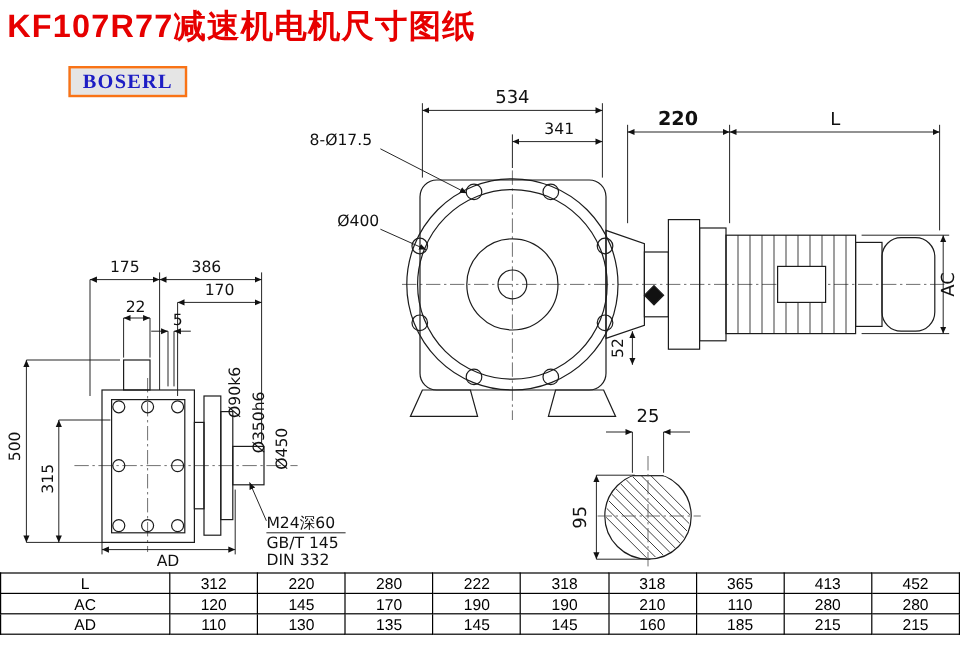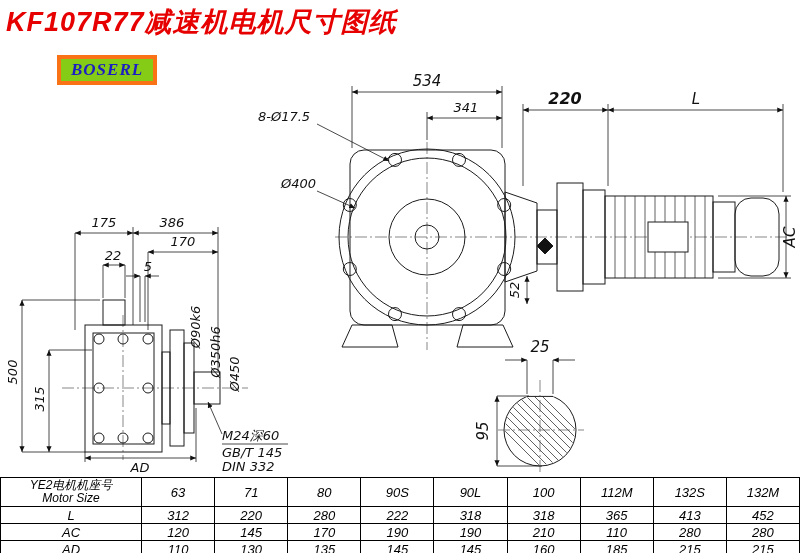--- a/index.html
+++ b/index.html
@@ -1,20 +1,20 @@
 <!DOCTYPE html>
 <html><head>
 <meta charset="utf-8">
 <style>
   html,body{margin:0;padding:0;background:#fff;}
   .page{position:relative;width:800px;height:553px;background:#fff;overflow:hidden;
-        font-family:"Liberation Sans",sans-serif;color:#111;font-style:italic;}
+        font-family:"Liberation Sans",sans-serif;color:#111;}
   .title{position:absolute;left:6px;top:4px;font-size:27px;font-weight:bold;color:#e60000;
          letter-spacing:1px;white-space:nowrap;}
-  .brand-box{position:absolute;left:57px;top:55px;border:4px solid #f97316;background:#84cc16;
+  .brand-box{position:absolute;left:57px;top:55px;border:2px solid #f97316;background:#e5e5e5;
              padding:1px 10px;}
   .brand-box span{font-family:"Liberation Serif",serif;font-weight:bold;font-size:17px;color:#1d1dc4;
                   letter-spacing:1px;}
   svg{position:absolute;left:0;top:0;}
   svg text{font-family:"DejaVu Sans",sans-serif;font-size:13px;fill:#111;stroke:none;}
   svg text.big{font-size:15px;}
   svg text.bold{font-weight:bold;font-size:16px;}
   .tbl{position:absolute;left:0;top:477px;width:800px;border-collapse:collapse;table-layout:fixed;}
   .tbl th,.tbl td{border:1px solid #000;text-align:center;vertical-align:middle;padding:0;
                   font-weight:normal;font-size:13px;color:#000;}
@@ -217,35 +217,20 @@
           <line x1="497" y1="466" x2="542" y2="466"></line>
         <line x1="497" y1="396" x2="497" y2="466" marker-start="url(#arr)" marker-end="url(#arr)"></line>
       </g>
     </g>
     <text x="540" y="352" text-anchor="middle" class="big">25</text>
     <text transform="translate(488,431) rotate(-90)" text-anchor="middle" class="big">95</text>
   </svg>
 
   <table class="tbl">
     <tbody>
-        <tr class="hrow">
-      <th class="first">
-        <div class="hcn">YE2电机机座号</div>
-        <div class="hen">Motor Size</div>
-      </th>
-      <th>63</th>
-      <th>71</th>
-      <th>80</th>
-      <th>90S</th>
-      <th>90L</th>
-      <th>100</th>
-      <th>112M</th>
-      <th>132S</th>
-      <th>132M</th>
-    </tr>
     <tr class="drow">
       <th class="first">L</th>
       <td>312</td>
       <td>220</td>
       <td>280</td>
       <td>222</td>
       <td>318</td>
       <td>318</td>
       <td>365</td>
       <td>413</td>

